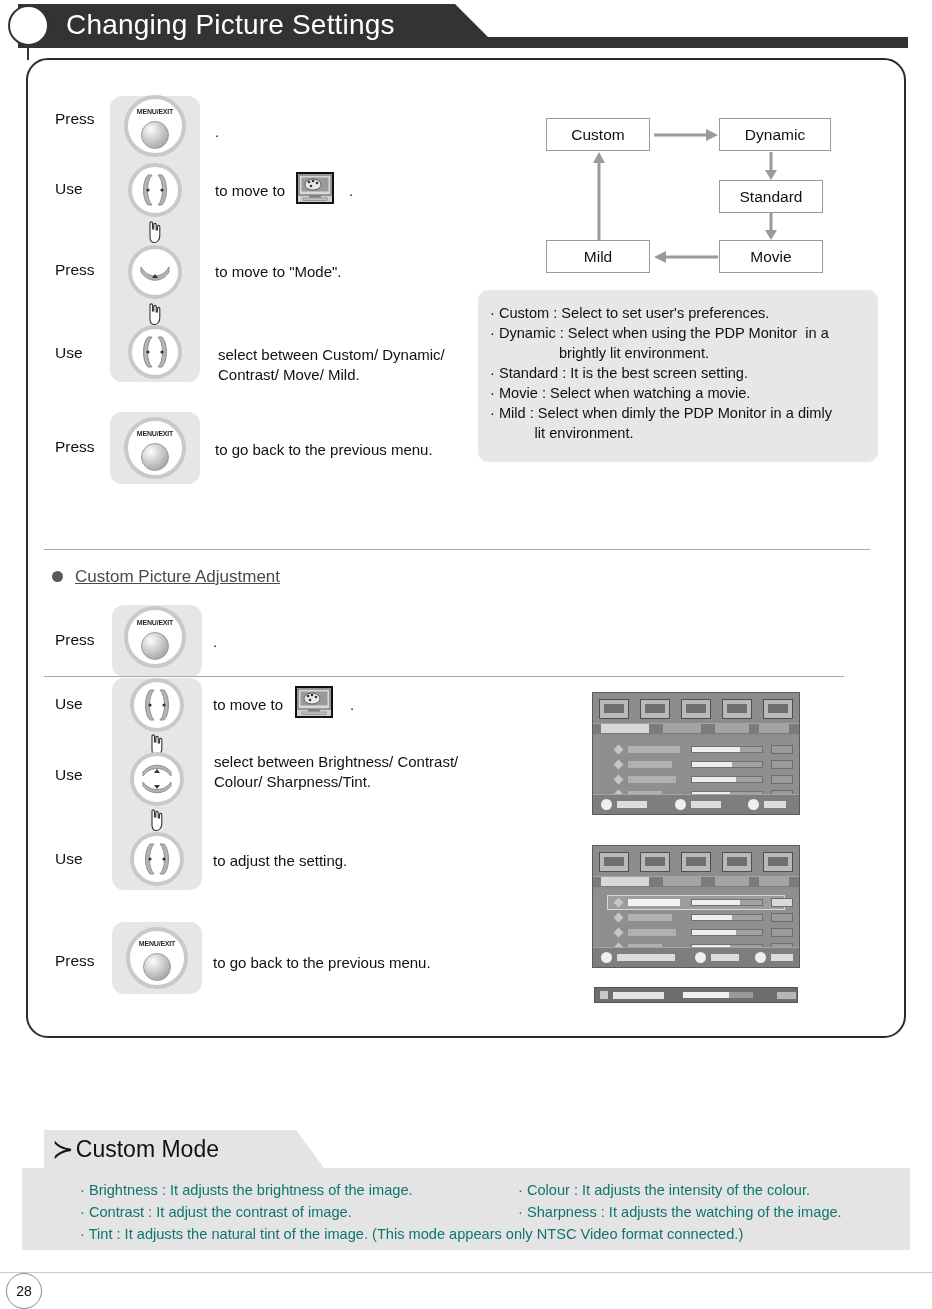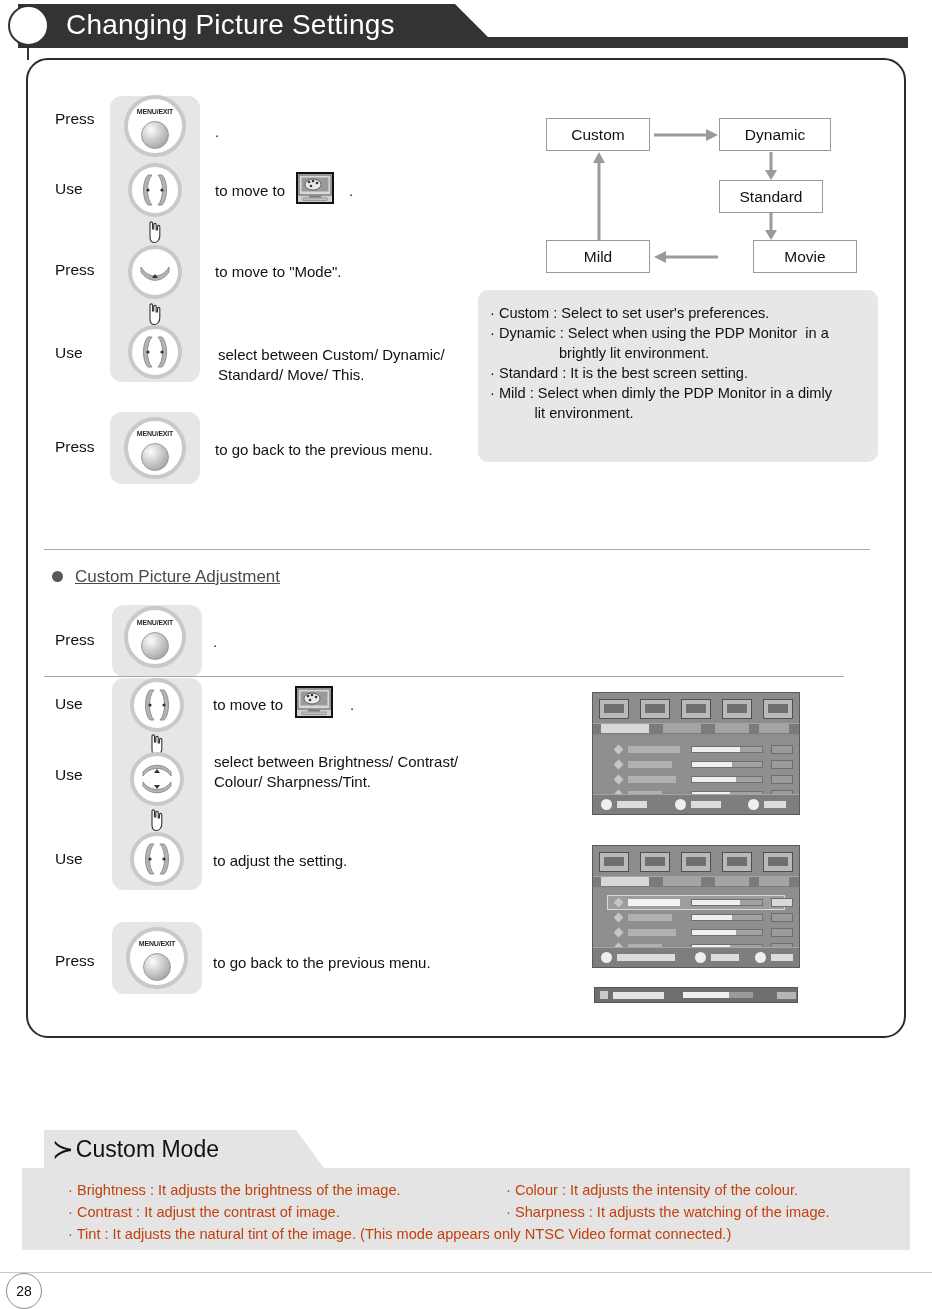--- a/index.html
+++ b/index.html
@@ -174,21 +174,21 @@
     background: #e4e4e4;
     clip-path: polygon(0 0, 252px 0, 280px 38px, 0 38px);
     display: flex; align-items: center;
   }
   .cm-chev { margin-left: 8px; font-size: 26px; color: #111; line-height: 1; }
   .cm-title { font-size: 23px; color: #111; margin-left: 2px; }
   .cm-panel {
     position: absolute; left: 22px; top: 1168px; width: 888px; height: 82px;
     background: #e4e4e4;
   }
-  .cm-line { position: absolute; font-size: 14.6px; color: #c2410c; white-space: nowrap; }
+  .cm-line { position: absolute; font-size: 14.6px; color: #0f766e; white-space: nowrap; margin-left: 12px; }
 
   .page-num {
     position: absolute; left: 6px; top: 1273px; width: 36px; height: 36px;
     border: 1px solid #8c8c8c; border-radius: 50%;
     display: flex; align-items: center; justify-content: center;
     font-size: 14px; color: #111; background: #fff;
   }
   .bottom-rule { position: absolute; left: 0; top: 1272px; width: 932px; height: 1px; background: #c9c9c9; }
 </style>
 </head>
@@ -279,38 +279,38 @@
     <svg width="46" height="46" viewBox="0 0 46 46">
       <path d="M20 8 C14 14,14 32,20 38 L16 38 C10 32,10 14,16 8 Z" fill="#b4b4b4" stroke="#8f8f8f" stroke-width="1"></path>
       <path d="M26 8 C32 14,32 32,26 38 L30 38 C36 32,36 14,30 8 Z" fill="#b4b4b4" stroke="#8f8f8f" stroke-width="1"></path>
       <circle cx="16" cy="23" r="1.6" fill="#333"></circle>
       <circle cx="30" cy="23" r="1.6" fill="#333"></circle>
     </svg>
   </div>
 </div>
 <div class="step-text" style="position:absolute; left:218px; top:345px;">
   <span class="ln">select between Custom/ Dynamic/</span>
-  <span class="ln">Standard/ Move/ This.</span>
+  <span class="ln">Contrast/ Move/ Mild.</span>
 </div>
 
 <div class="step-row" style="left:55px; top:438px;">
   <div class="step-verb">Press</div>
 </div>
 <div style="position:absolute; left:124px; top:417px;">
   <div class="btn-menu">
     <span class="lbl">MENU/EXIT</span>
     <span class="dot"></span>
   </div>
 </div>
 <div class="step-text" style="position:absolute; left:215px; top:440px;">to go back to the previous menu.</div>
 
 <div class="flow-box" style="left:546px; top:118px; width:104px; height:33px;">Custom</div>
 <div class="flow-box" style="left:719px; top:118px; width:112px; height:33px;">Dynamic</div>
 <div class="flow-box" style="left:719px; top:180px; width:104px; height:33px;">Standard</div>
-<div class="flow-box" style="left:719px; top:240px; width:104px; height:33px;margin-left:34px;">Movie</div>
+<div class="flow-box" style="left:719px; top:240px; width:104px; height:33px;">Movie</div>
 <div class="flow-box" style="left:546px; top:240px; width:104px; height:33px;">Mild</div>
 
 <svg class="flow-arrow" style="left:650px; top:122px;" width="72" height="26">
   <line x1="4" y1="13" x2="56" y2="13" stroke="#9a9a9a" stroke-width="3"></line>
   <path d="M56 7 L68 13 L56 19 Z" fill="#9a9a9a"></path>
 </svg>
 <svg class="flow-arrow" style="left:758px; top:150px;" width="26" height="32">
   <line x1="13" y1="2" x2="13" y2="20" stroke="#9a9a9a" stroke-width="3"></line>
   <path d="M7 20 L19 20 L13 30 Z" fill="#9a9a9a"></path>
 </svg>
@@ -325,20 +325,21 @@
 <svg class="flow-arrow" style="left:586px; top:149px;" width="26" height="94">
   <line x1="13" y1="92" x2="13" y2="14" stroke="#9a9a9a" stroke-width="3"></line>
   <path d="M7 14 L19 14 L13 3 Z" fill="#9a9a9a"></path>
 </svg>
 
 <div class="desc-panel">
   <div class="desc-line">· Custom : Select to set user's preferences.</div>
   <div class="desc-line">· Dynamic : Select when using the PDP Monitor  in a</div>
   <div class="desc-cont">                 brightly lit environment.</div>
   <div class="desc-line">· Standard : It is the best screen setting.</div>
+  <div class="desc-line">· Movie : Select when watching a movie.</div>
   <div class="desc-line">· Mild : Select when dimly the PDP Monitor in a dimly</div>
   <div class="desc-cont">           lit environment.</div>
 </div>
 
 <div class="hr-rule" style="left:44px; top:549px; width:826px;"></div>
 <div class="sub-bullet" style="left:52px; top:571px;"></div>
 <div class="sub-title" style="left:75px; top:567px;">Custom Picture Adjustment</div>
 
 <div class="plate" style="left:112px; top:605px; width:90px; height:72px;"></div>
 <div class="plate" style="left:112px; top:678px; width:90px; height:212px;"></div>

